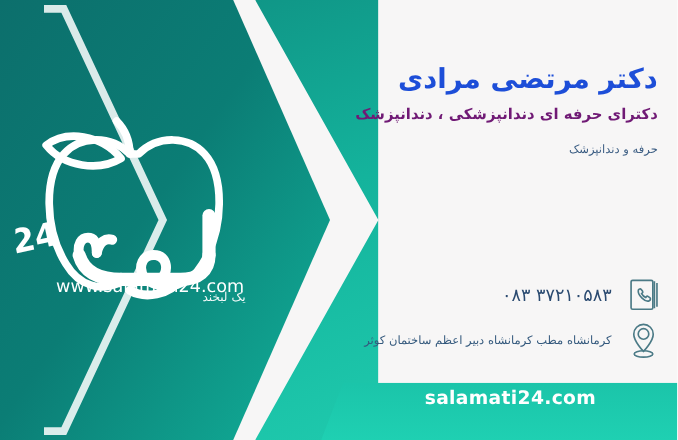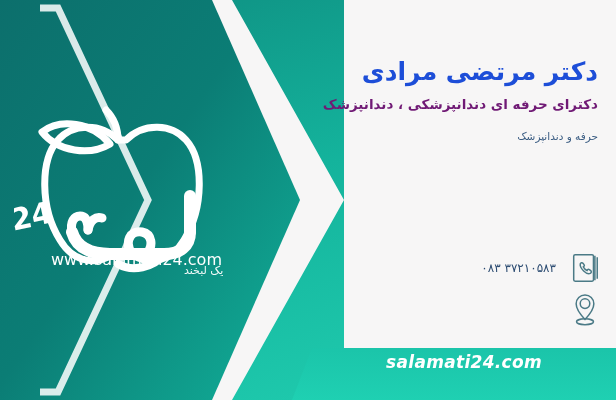--- a/index.html
+++ b/index.html
@@ -122,21 +122,21 @@
     justify-content: center;
   }
   .contact-text {
     color: #2f5070;
     font-size: 12px;
     white-space: nowrap;
     direction: rtl;
     text-align: right;
   }
   #phone-number {
-    font-size: 12px;
+    font-size: 16px;
     letter-spacing: 0.5px;
     color: #2a4a70;
   }
   #address-text {
     font-size: 10.5px;
     color: #34597d;
   }
 
   
   .bottom-bar {
@@ -153,21 +153,20 @@
     position: absolute;
     left: 312px;
     top: 352px;
     width: 304px;
     text-align: center;
     color: #ffffff;
     font-size: 17px;
     font-weight: bold;
     letter-spacing: 0.3px;
     direction: ltr;
-    font-style: italic;
   }
 </style>
 </head>
 <body>
 
 <div id="card">
 
   <div class="plate chevron-stripe"></div>
 
   <div class="plate main-panel"></div>
@@ -238,18 +237,19 @@
 
   <div class="contact-row" id="row-address">
     <span class="contact-icon">
       <svg viewBox="0 0 34 38" width="32" height="36" fill="none" stroke="#4b7a86" stroke-width="1.6">
         <path d="M17 3 c-5.2 0-9.4 4.2-9.4 9.4 0 6.8 9.4 16.6 9.4 16.6 s9.4-9.8 9.4-16.6
                  C26.4 7.2 22.2 3 17 3 z"></path>
         <circle cx="17" cy="12.2" r="5.1"></circle>
         <ellipse cx="17" cy="31.5" rx="9" ry="3.1"></ellipse>
       </svg>
     </span>
+    <span class="contact-text" id="address-text">کرمانشاه مطب کرمانشاه دبیر اعظم ساختمان کوثر</span>
   </div>
 
   <div class="bottom-bar"></div>
   <div class="bottom-label">salamati24.com</div>
 
 </div>
 
 </body></html>

